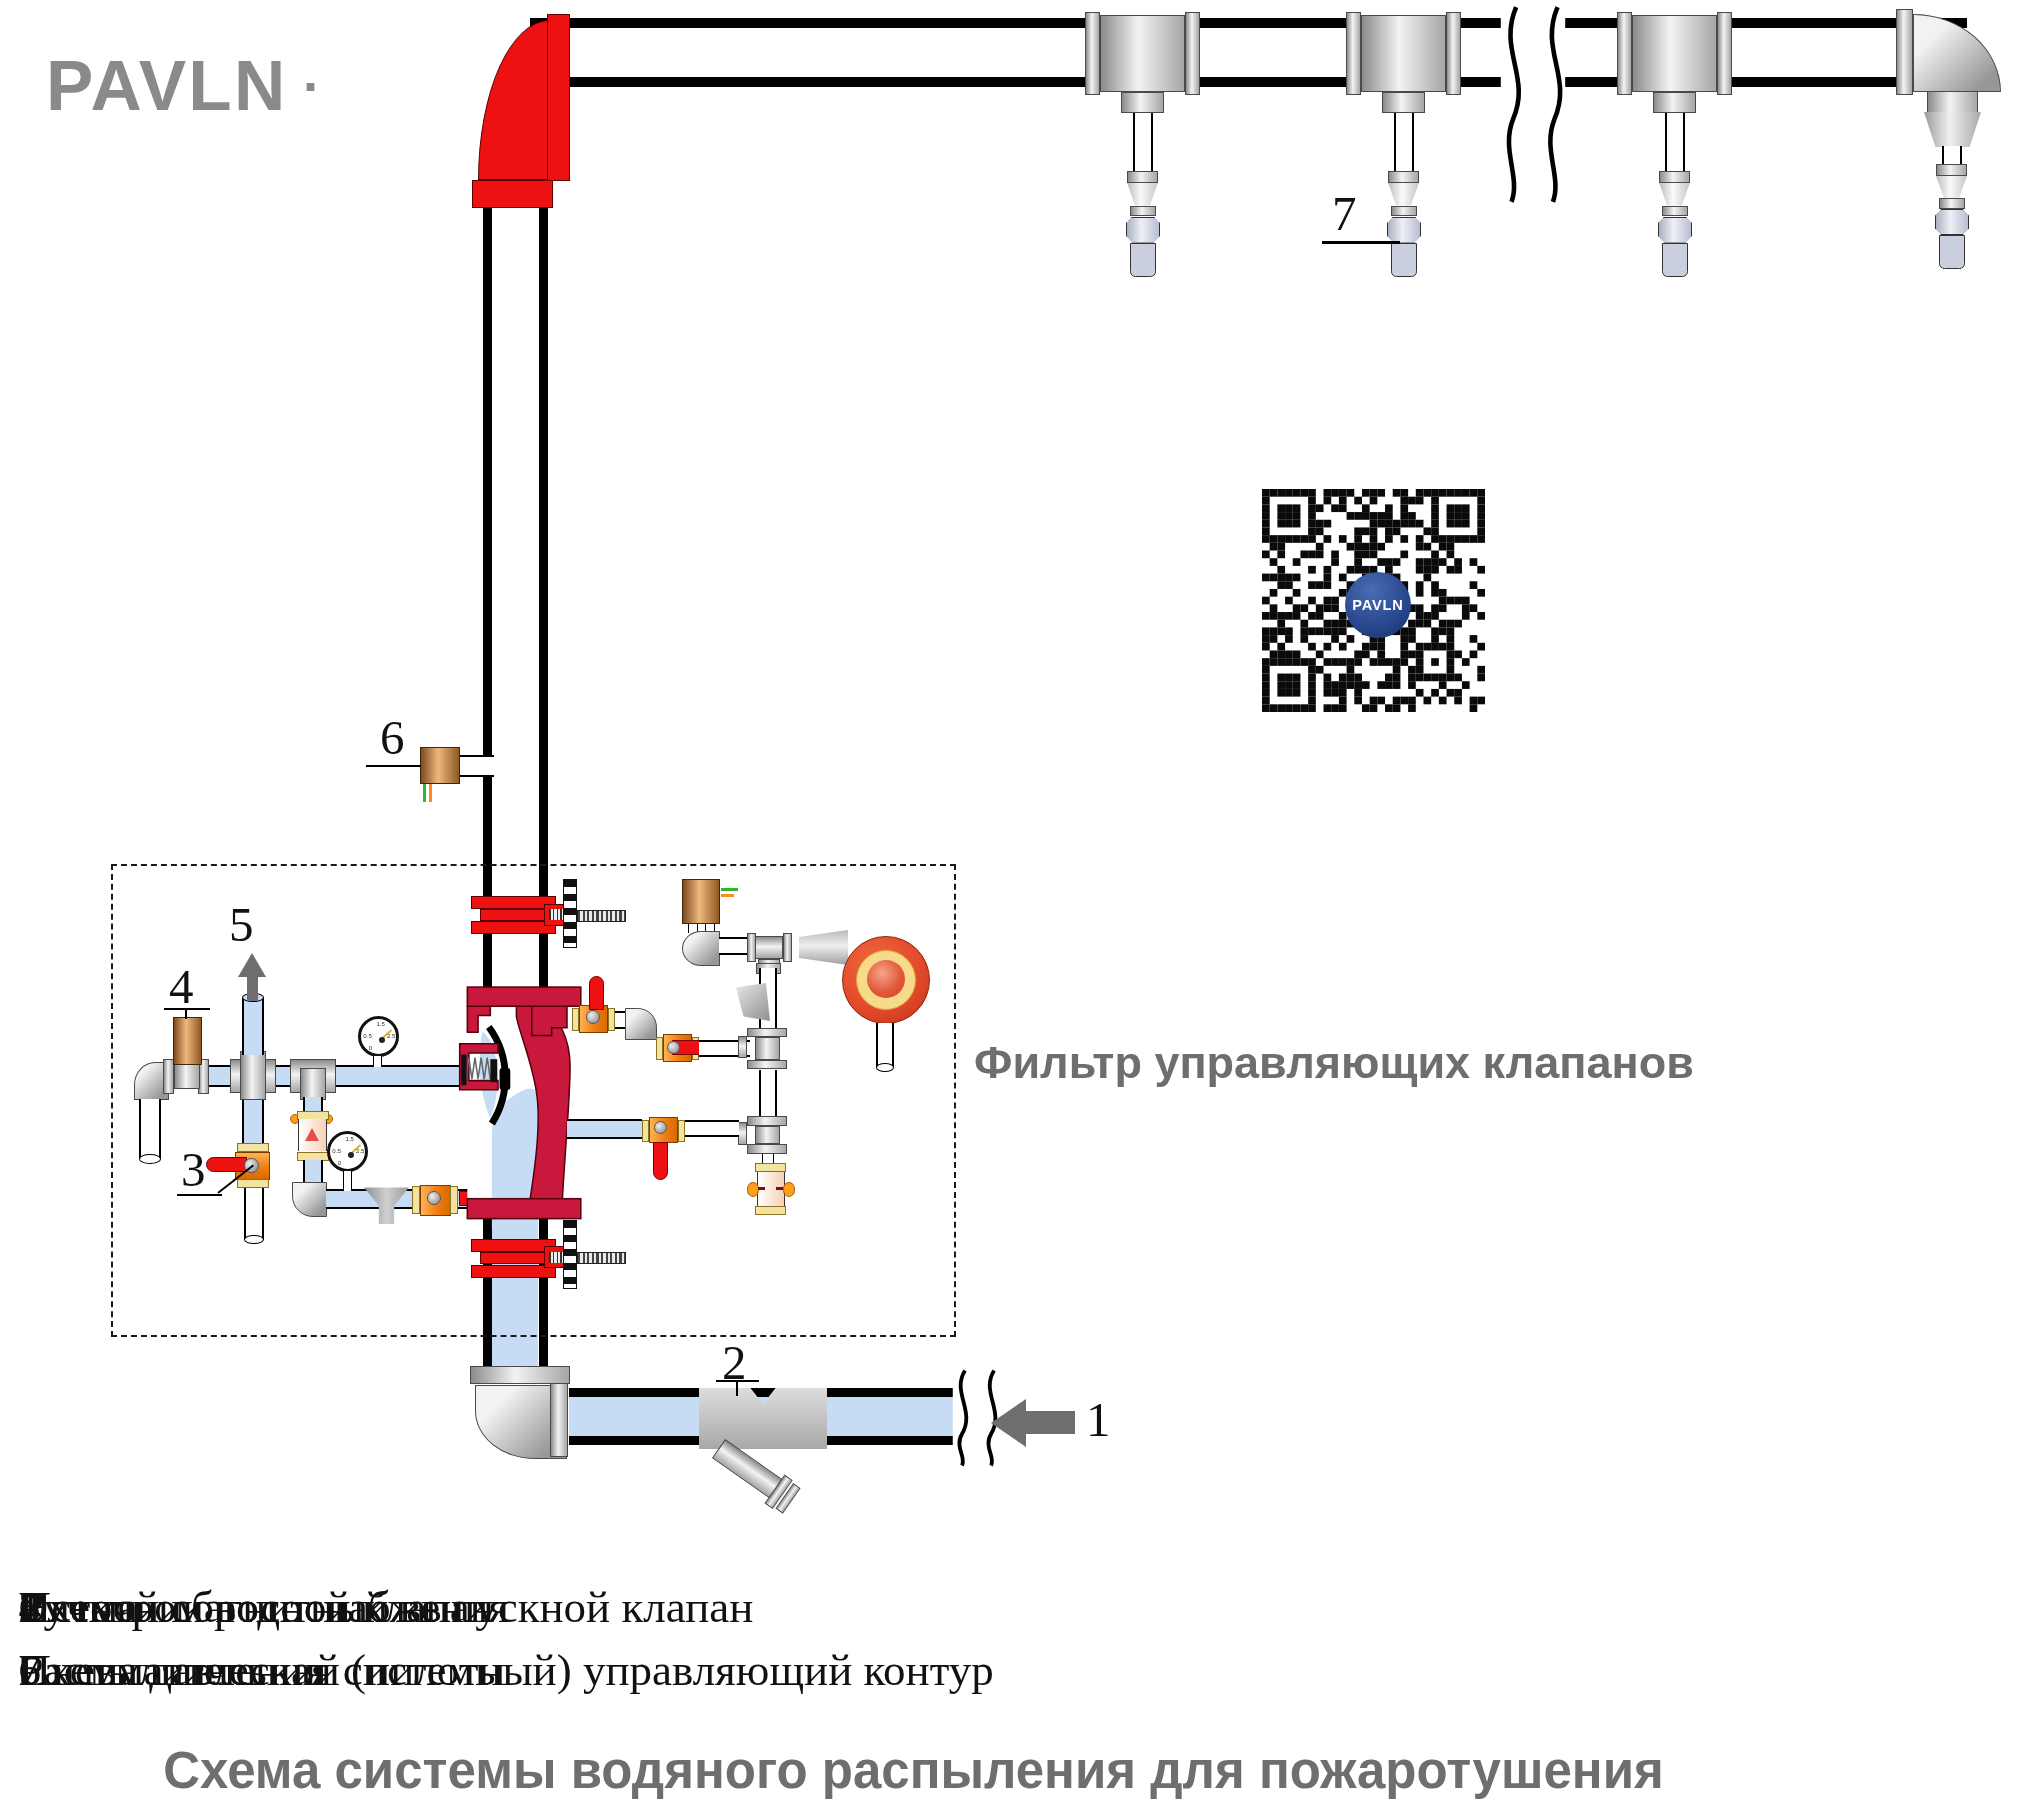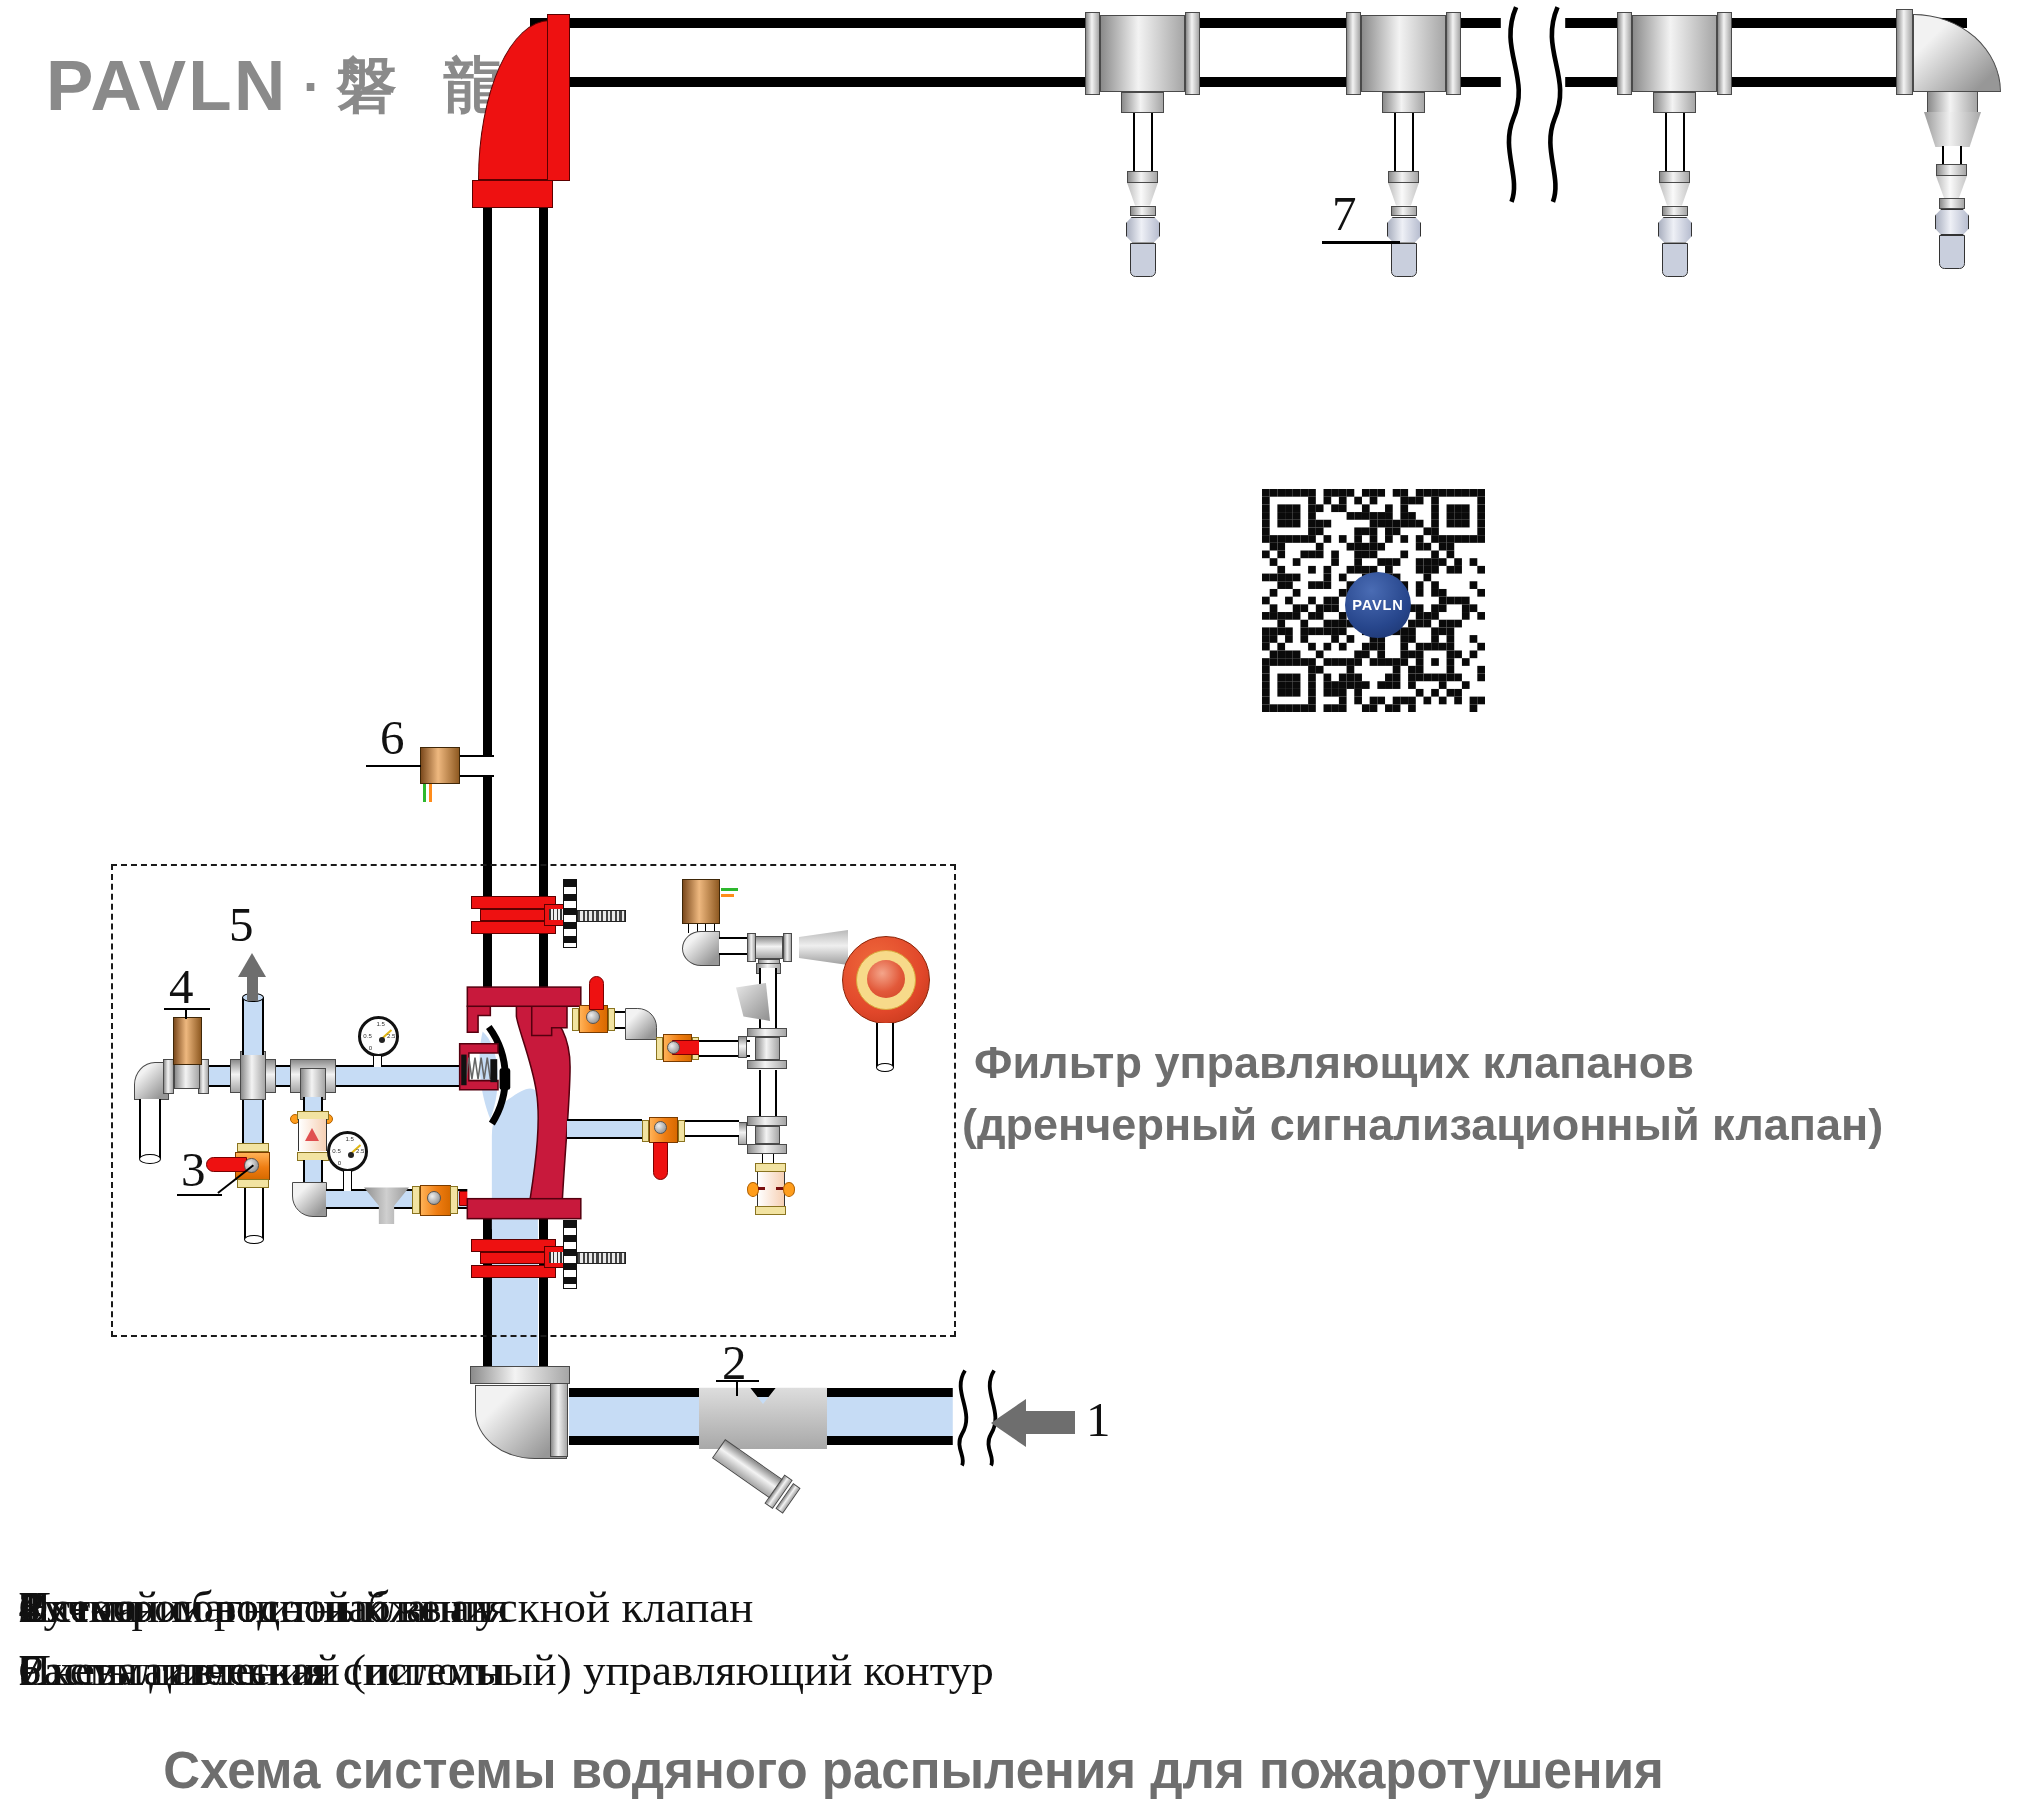--- a/index.html
+++ b/index.html
@@ -41,21 +41,20 @@
   .nozzle-part{position:absolute;}
 </style>
 </head>
 <body>
 
 <div id="stage">
 
   <div style="left:46px;top:43px;height:85px;display:flex;align-items:center;color:#8a8a8a;">
     <span style="position:static;font-size:71px;font-weight:800;letter-spacing:2.3px;">PAVLN</span>
     <span style="position:static;font-size:54px;font-weight:800;margin:0 15.4px;">·</span>
-    <span style="position:static;font-size:61px;font-weight:700;letter-spacing:12.3px;font-family:'DejaVu Sans',sans-serif;">磐 龍</span>
   </div>
 
   <div class="pipe-big" style="left:530px;top:17.7px;width:1437px;height:69px;border-top-width:10.8px;border-bottom-width:10.8px;"></div>
   <div style="left:483px;top:201px;width:65px;height:1172px;background:#fff;border-left:9.2px solid #000;border-right:9.2px solid #000;"></div>
   <div style="left:492px;top:1226px;width:46px;height:148px;background:#c6dcf5;"></div>
 
   <div class="red" style="left:478px;top:20px;width:72px;height:160px;border-radius:100% 0 0 0;"></div>
   <div class="red" style="left:547px;top:14px;width:23px;height:167px;"></div>
   <div class="red" style="left:472px;top:180px;width:81px;height:28px;"></div>
 
@@ -763,21 +762,20 @@
   <svg style="left:942px;top:1369px;" width="69" height="98" viewBox="0 0 90 128">
     <rect x="14" y="0" width="62" height="128" fill="#fff"></rect>
     <path d="M30,2 C12,30 44,55 26,85 C16,102 32,115 26,126" fill="none" stroke="#000" stroke-width="5"></path>
     <path d="M68,2 C50,30 82,55 64,85 C54,102 70,115 64,126" fill="none" stroke="#000" stroke-width="5"></path>
   </svg>
   <div style="left:991px;top:1399px;width:0;height:0;border-top:24px solid transparent;border-bottom:24px solid transparent;border-right:35px solid #6e6e6e;"></div>
   <div style="left:1026px;top:1411px;width:49px;height:23px;background:#6e6e6e;"></div>
   <div class="marker" style="left:1086px;top:1395px;">1</div>
 
   <div class="captions" style="left:974px;top:1037px;font-size:45px;">Фильтр управляющих клапанов</div>
-  <div class="captions" style="left:962px;top:1099px;font-size:45px;">(дренчерный сигнализационный клапан)</div>
 
   <div class="legend-row" style="left:18.4px;top:1581px;">
     <span class="leg-item">
         <span>1</span> 
         <span>Источник водоснабжения</span>
       </span>
     <span class="leg-item">
         <span>2</span> 
         <span>Схема</span>
       </span>

